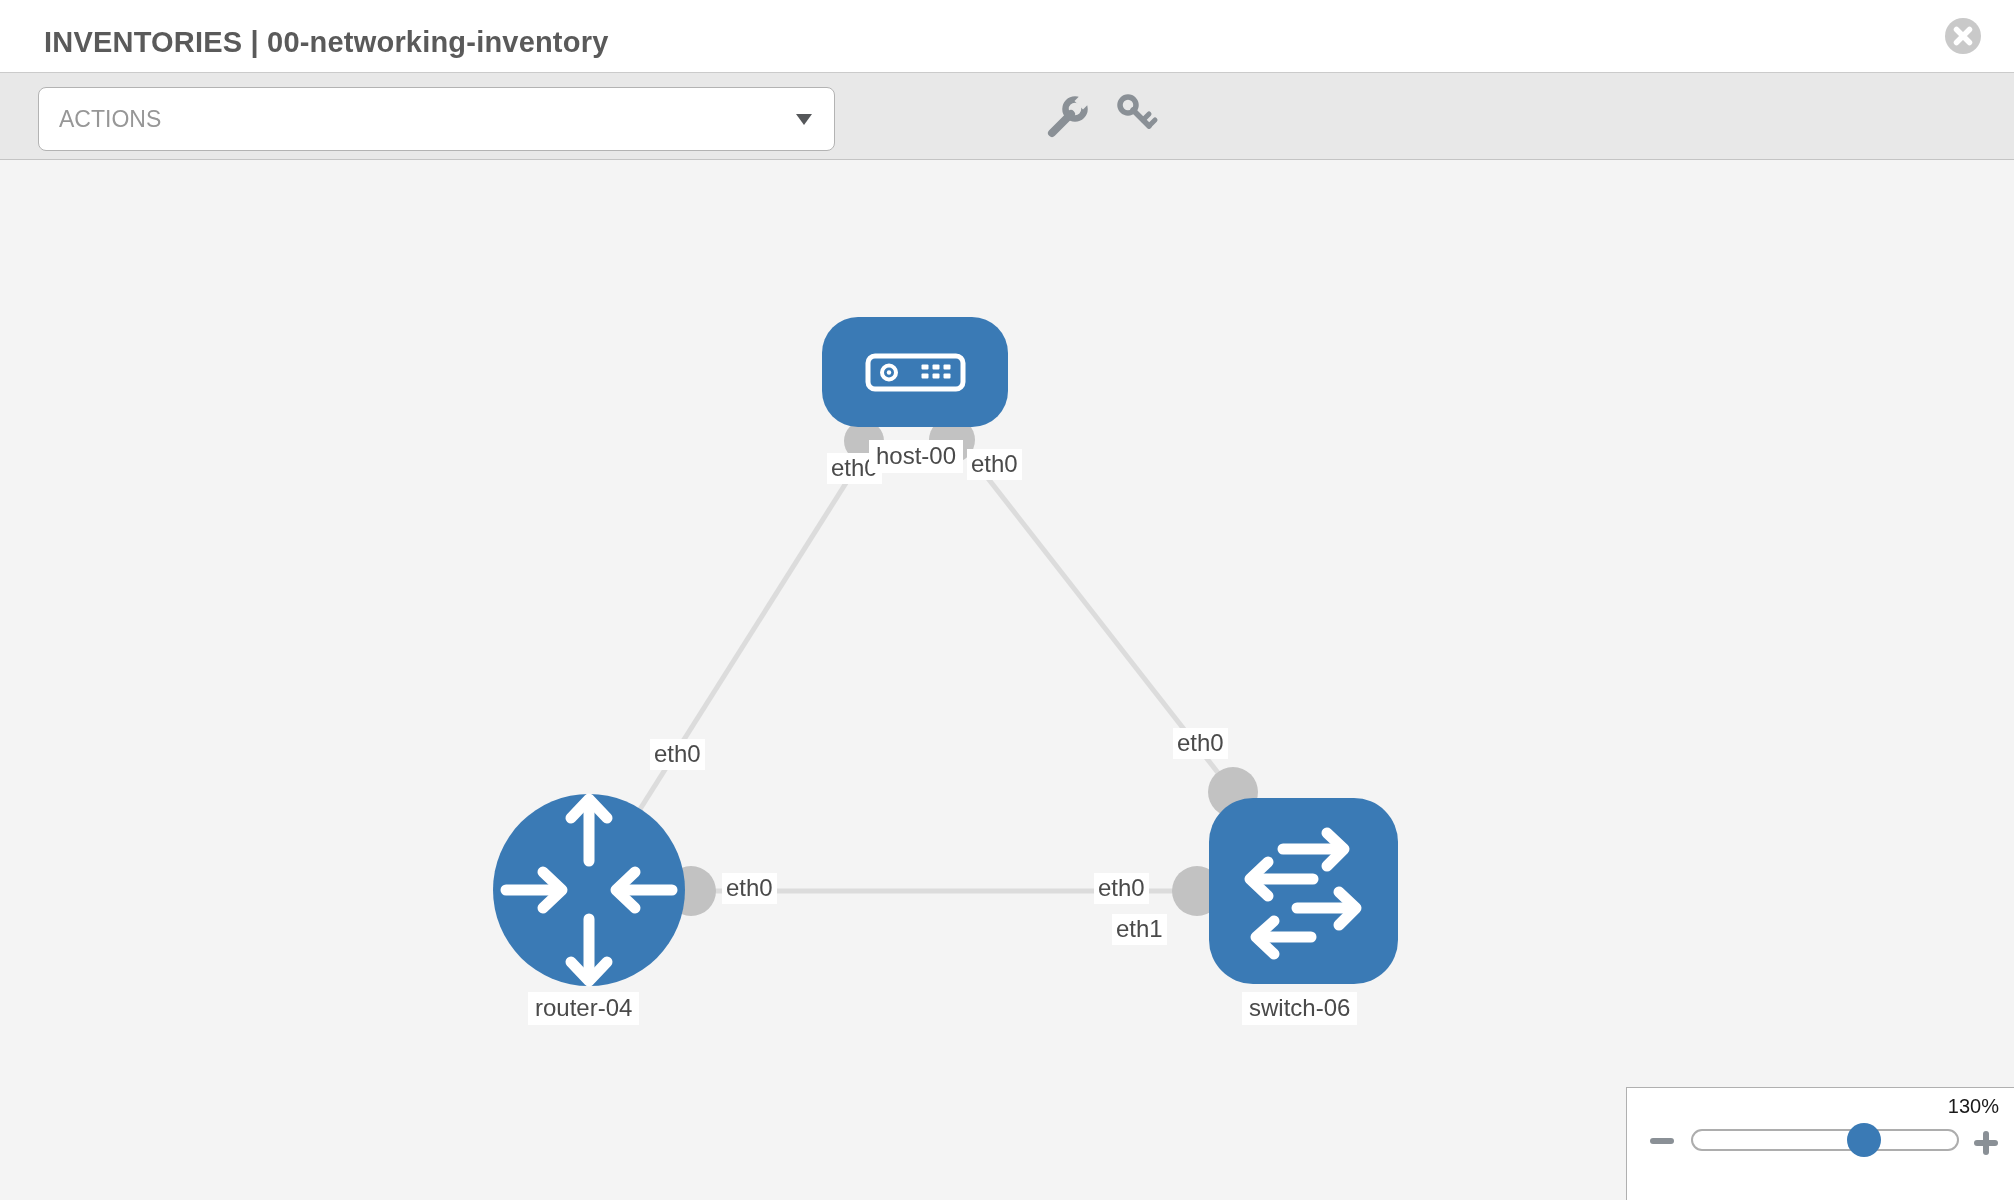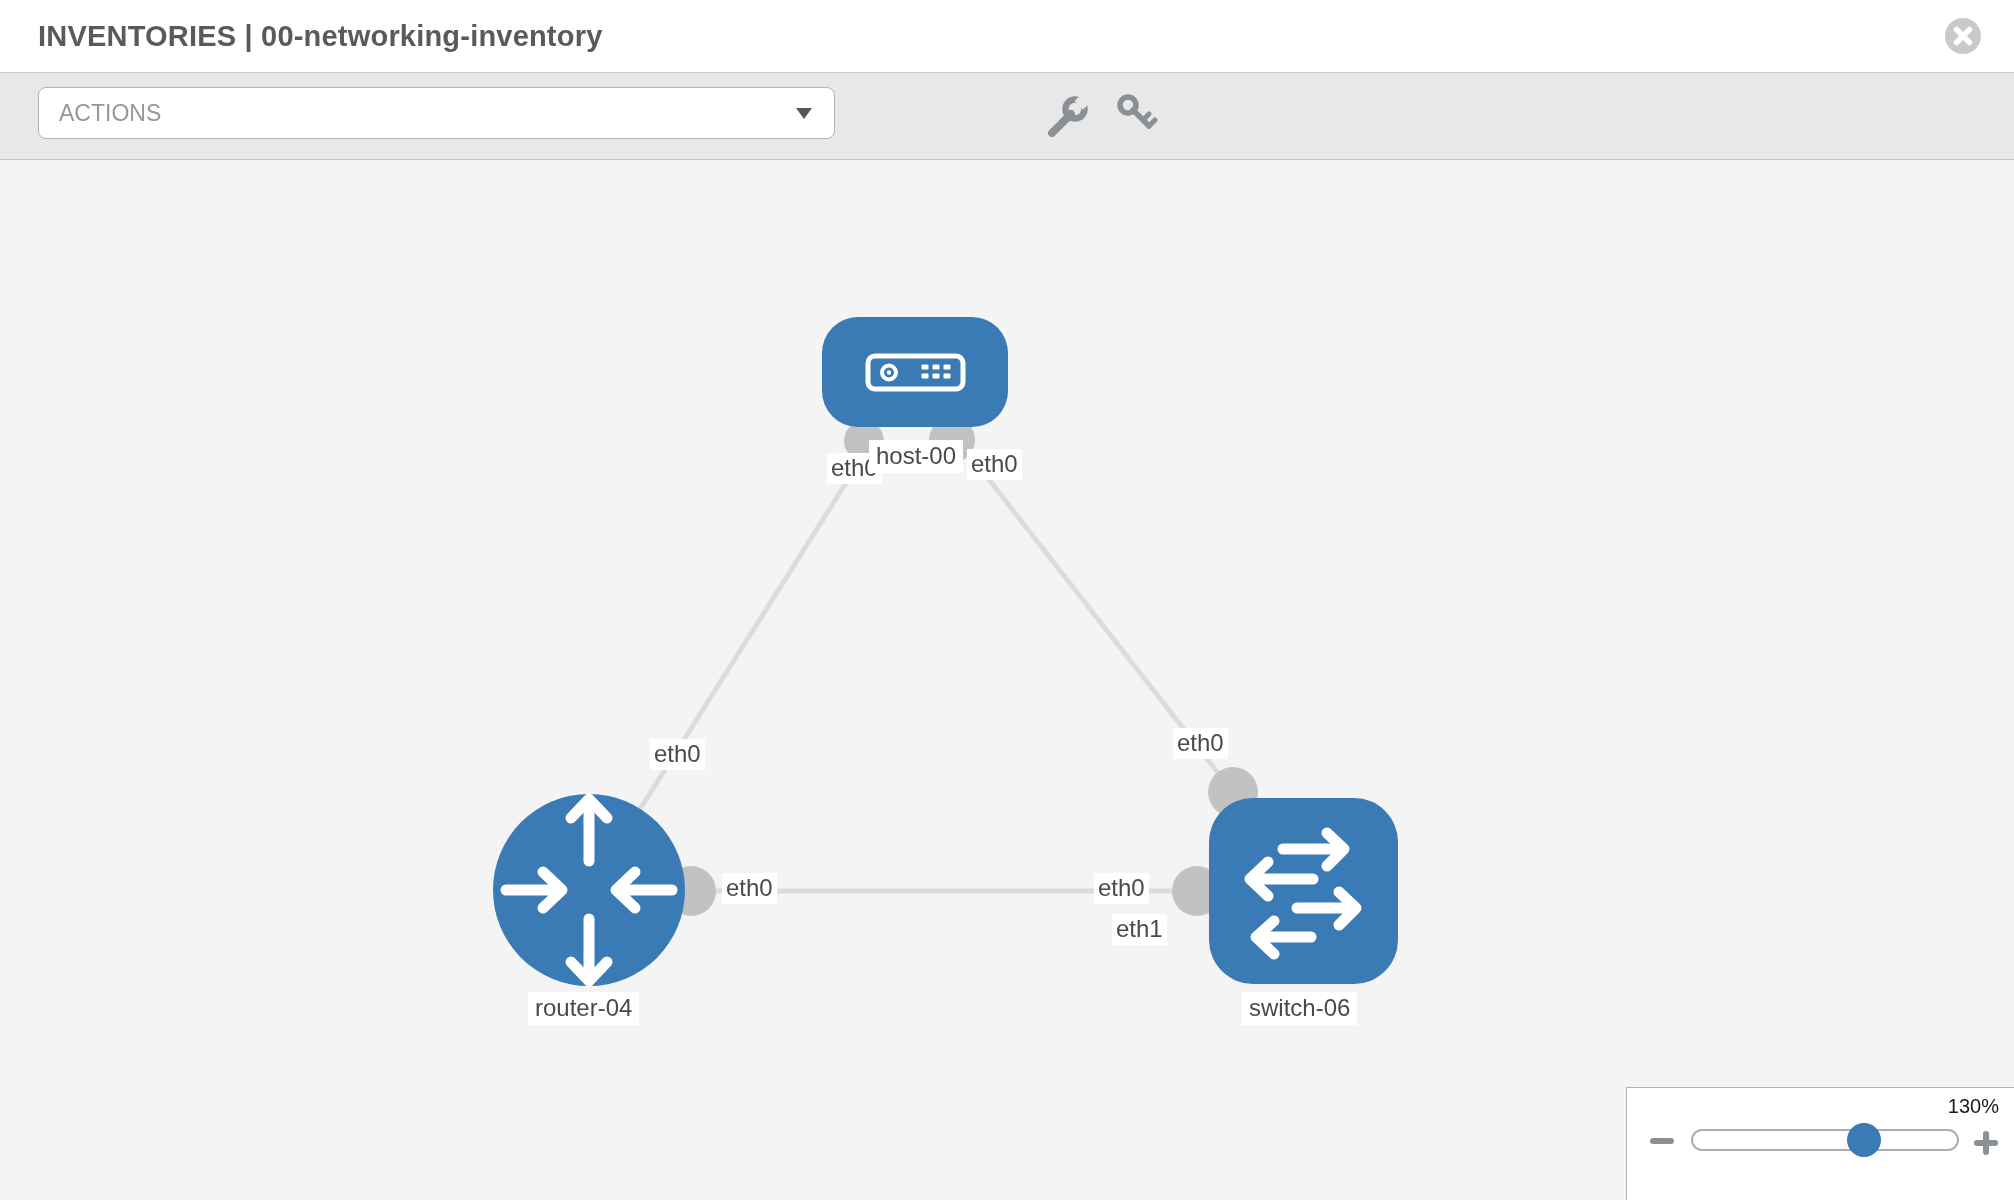--- a/index.html
+++ b/index.html
@@ -6,37 +6,37 @@
   body {
     width:2014px; height:1200px; overflow:hidden;
     font-family:"Liberation Sans", sans-serif;
     background:#ffffff;
   }
   .app { position:relative; width:2014px; height:1200px; }
 
   
   .titlebar { position:absolute; top:0; left:0; right:0; height:72px; background:#fff; }
   .titlebar h1 {
-    position:absolute; left:38px; top:0; margin:0; line-height:72px;
+    position:absolute; left:38px; top:0; margin:6px; line-height:72px;
     font-size:29px; font-weight:bold; color:var(--title-text,#5a5a5a); letter-spacing:.2px;
   }
   .close-btn {
     position:absolute; right:32px; top:17px; width:38px; height:38px;
     background:transparent; border:none; padding:0; cursor:pointer;
   }
 
   
   .toolbar {
     position:absolute; top:72px; left:0; right:0; height:88px;
     background:var(--toolbar-bg,#e8e8e8);
     border-top:1px solid #cbcbcb; border-bottom:1px solid #c4c4c4;
     box-sizing:border-box;
   }
   .select {
-    position:absolute; top:14px; height:52px; background:#fff;
+    position:absolute; top:14px; height:64px; background:#fff;
     border:1px solid #b3b3b3; border-radius:8px; box-sizing:border-box; cursor:pointer;
   }
   .select .label {
     position:absolute; left:20px; top:50%; transform:translateY(-50%);
     font-size:23px; color:var(--control-text,#979797);
   }
   .caret {
     position:absolute; right:22px; top:50%; margin-top:-5px; width:0; height:0;
     border-left:8px solid transparent; border-right:8px solid transparent;
     border-top:11px solid #55575a;

